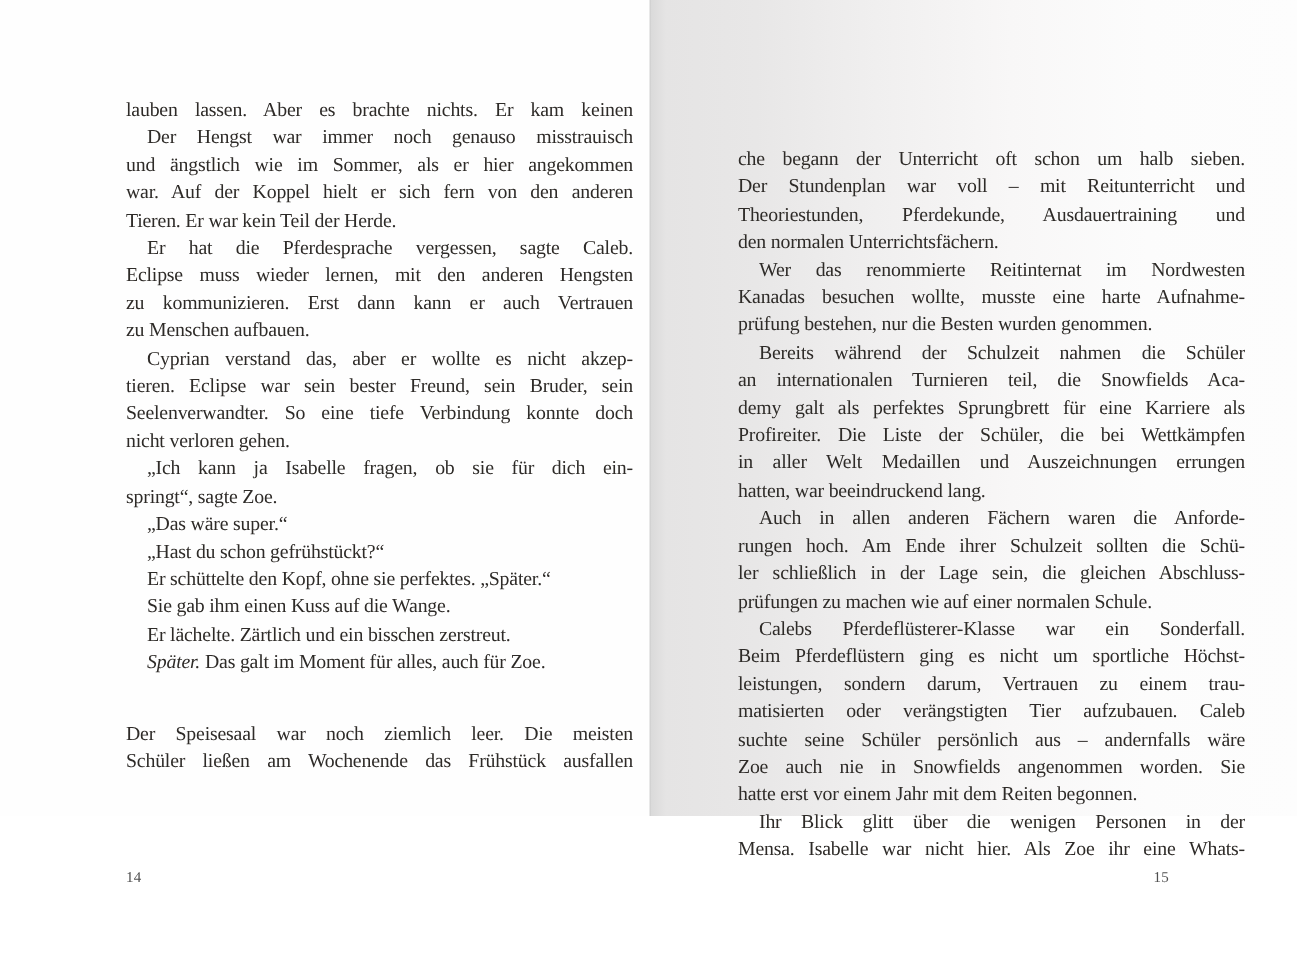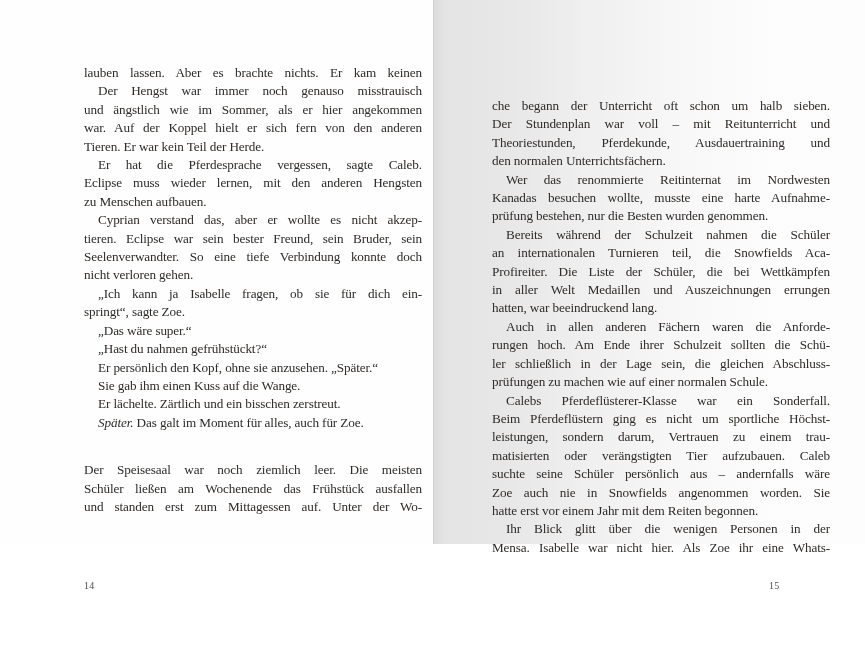--- a/index.html
+++ b/index.html
@@ -86,54 +86,54 @@
         </div>
         <div class="para indent">
           <div class="line"><span>Der Hengst war immer noch genauso misstrauisch</span></div>
           <div class="line"><span>und ängstlich wie im Sommer, als er hier angekommen</span></div>
           <div class="line"><span>war. Auf der Koppel hielt er sich fern von den anderen</span></div>
           <div class="line last"><span>Tieren. Er war kein Teil der Herde.</span></div>
         </div>
         <div class="para indent">
           <div class="line"><span>Er hat die Pferdesprache vergessen, sagte Caleb.</span></div>
           <div class="line"><span>Eclipse muss wieder lernen, mit den anderen Hengsten</span></div>
+          <div class="line"><span>zu kommunizieren. Erst dann kann er auch Vertrauen</span></div>
           <div class="line last"><span>zu Menschen aufbauen.</span></div>
         </div>
         <div class="para indent">
           <div class="line"><span>Cyprian verstand das, aber er wollte es nicht akzep-</span></div>
           <div class="line"><span>tieren. Eclipse war sein bester Freund, sein Bruder, sein</span></div>
           <div class="line"><span>Seelenverwandter. So eine tiefe Verbindung konnte doch</span></div>
           <div class="line last"><span>nicht verloren gehen.</span></div>
         </div>
         <div class="para indent">
           <div class="line"><span>„Ich kann ja Isabelle fragen, ob sie für dich ein-</span></div>
           <div class="line last"><span>springt“, sagte Zoe.</span></div>
         </div>
         <div class="para indent">
           <div class="line last"><span>„Das wäre super.“</span></div>
         </div>
         <div class="para indent">
-          <div class="line last"><span>„Hast du nahmen gefrühstückt?“</span></div>
+          <div class="line last"><span>„Hast du schon gefrühstückt?“</span></div>
         </div>
         <div class="para indent">
-          <div class="line last"><span>Er persönlich den Kopf, ohne sie anzusehen. „Später.“</span></div>
+          <div class="line last"><span>Er schüttelte den Kopf, ohne sie perfektes. „Später.“</span></div>
         </div>
         <div class="para indent">
           <div class="line last"><span>Sie gab ihm einen Kuss auf die Wange.</span></div>
         </div>
         <div class="para indent">
           <div class="line last"><span>Er lächelte. Zärtlich und ein bisschen zerstreut.</span></div>
         </div>
         <div class="para indent">
           <div class="line last"><em>Später.</em><span> Das galt im Moment für alles, auch für Zoe.</span></div>
         </div>
         <div class="para section-break">
           <div class="line"><span>Der Speisesaal war noch ziemlich leer. Die meisten</span></div>
           <div class="line"><span>Schüler ließen am Wochenende das Frühstück ausfallen</span></div>
-          <div class="line"><span>und standen erst zum Mittagessen auf. Unter der Wo-</span></div>
         </div>
       </div>
     <div class="page-number">14</div>
   </div>
 
   <div class="page page-right">
     <div class="text-block" id="right-text">
         <div class="para">
           <div class="line"><span>che begann der Unterricht oft schon um halb sieben.</span></div>
           <div class="line"><span>Der Stundenplan war voll – mit Reitunterricht und</span></div>
@@ -141,20 +141,21 @@
           <div class="line last"><span>den normalen Unterrichtsfächern.</span></div>
         </div>
         <div class="para indent">
           <div class="line"><span>Wer das renommierte Reitinternat im Nordwesten</span></div>
           <div class="line"><span>Kanadas besuchen wollte, musste eine harte Aufnahme-</span></div>
           <div class="line last"><span>prüfung bestehen, nur die Besten wurden genommen.</span></div>
         </div>
         <div class="para indent">
           <div class="line"><span>Bereits während der Schulzeit nahmen die Schüler</span></div>
           <div class="line"><span>an internationalen Turnieren teil, die Snowfields Aca-</span></div>
+          <div class="line"><span>demy galt als perfektes Sprungbrett für eine Karriere als</span></div>
           <div class="line"><span>Profireiter. Die Liste der Schüler, die bei Wettkämpfen</span></div>
           <div class="line"><span>in aller Welt Medaillen und Auszeichnungen errungen</span></div>
           <div class="line last"><span>hatten, war beeindruckend lang.</span></div>
         </div>
         <div class="para indent">
           <div class="line"><span>Auch in allen anderen Fächern waren die Anforde-</span></div>
           <div class="line"><span>rungen hoch. Am Ende ihrer Schulzeit sollten die Schü-</span></div>
           <div class="line"><span>ler schließlich in der Lage sein, die gleichen Abschluss-</span></div>
           <div class="line last"><span>prüfungen zu machen wie auf einer normalen Schule.</span></div>
         </div>

